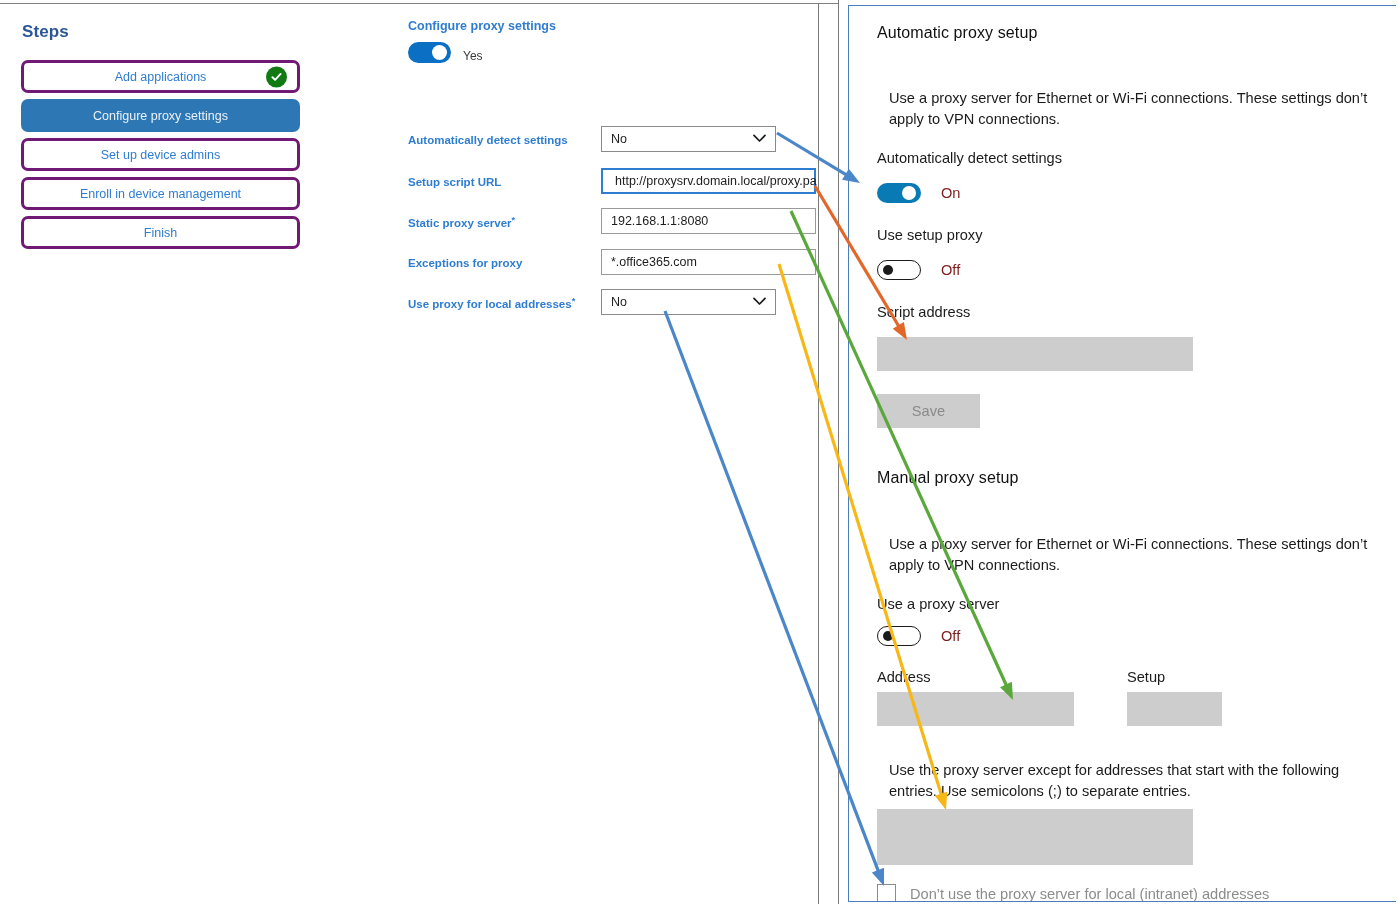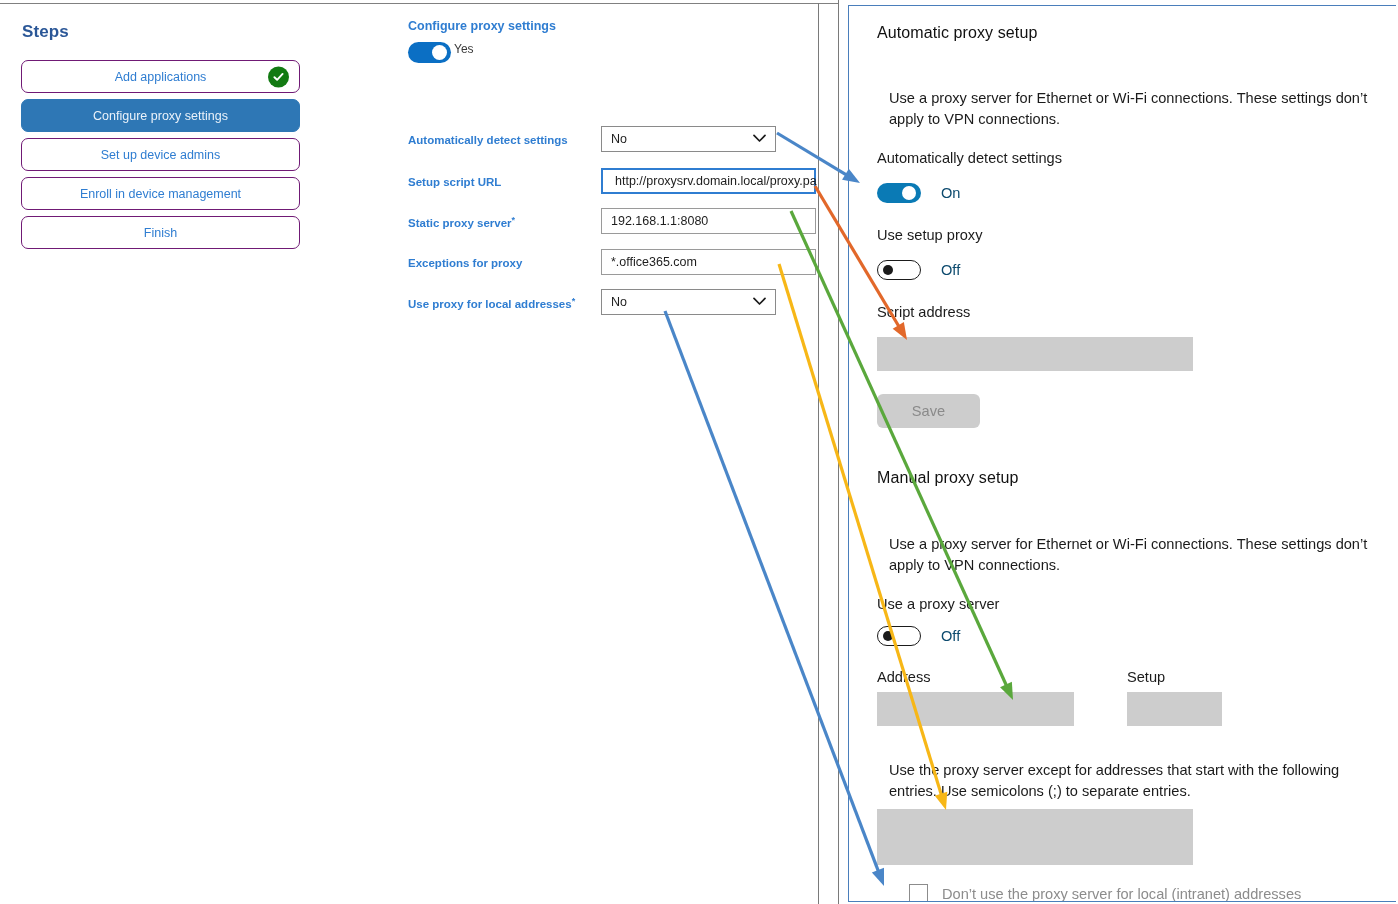--- a/index.html
+++ b/index.html
@@ -57,21 +57,21 @@
     position: absolute;
     left: 21px; top: 44px;
     width: 279px;
   }
   .step-btn {
     position: relative;
     box-sizing: border-box;
     width: 279px;
     height: 33px;
     margin-bottom: 6px;
-    border: 1px solid #701a75;
+    border: 3px solid #701a75;
     border-radius: 7px;
     background: #ffffff;
     color: #2f7dd1;
     font-size: 12.5px;
     display: flex;
     align-items: center;
     justify-content: center;
     cursor: pointer;
     user-select: none;
   }
@@ -104,22 +104,22 @@
     position: absolute;
     left: 78px; top: 19px;
     font-size: 12.5px;
     font-weight: bold;
     color: #2f7dd1;
   }
   .yes-toggle-row {
     position: absolute;
     left: 78px; top: 42px;
     display: flex;
-    align-items: flex-start;
-    gap: 3px;
+    align-items: flex-end;
+    gap: 12px;
   }
   .win-toggle {
     position: relative;
     width: 43px; height: 21px;
     border-radius: 11px;
     background: #0b6fc4;
     cursor: pointer;
     flex: none;
   }
   .win-toggle .knob {
@@ -251,21 +251,21 @@
     border-radius: 50%;
     background: #1b1b1b;
   }
   .toggle-row2 {
     display: flex;
     align-items: center;
     gap: 20px;
   }
   .toggle-state {
     font-size: 14.6px;
-    color: #0c4a6e;
+    color: #7f1d1d;
   }
   .gray-box {
     background: #cdcdcd;
     cursor: text;
   }
   .save-btn {
     width: 103px; height: 34px;
     background: #cdcdcd;
     color: #8a8a8a;
     font-size: 14.6px;
@@ -424,21 +424,21 @@
       <div class="win-toggle-2 off">
         <span class="knob2"></span>
       </div>
       <span class="toggle-state">Off</span>
     </div>
 
     <div class="win-sub wp" style="left:0; top:298px;">Script address</div>
 
     <div class="gray-box wp" style="left:0; top:331px; width:316px; height:34px;"></div>
 
-    <div class="save-btn wp" style="left:0; top:388px;border-radius:6px;">Save</div>
+    <div class="save-btn wp" style="left:0; top:388px;">Save</div>
 
     <h1 class="win-h1 wp" style="left:0; top:463px;">Manual proxy setup</h1>
 
     <p class="win-body wp" style="left:0; top:516px;">Use a proxy server for Ethernet or Wi-Fi connections. These settings don’t apply to VPN connections.</p>
 
     <div class="win-sub wp" style="left:0; top:590px;">Use a proxy server</div>
 
     <div class="toggle-row2 wp" style="left:0; top:620px;">
       <div class="win-toggle-2 off">
         <span class="knob2"></span>
@@ -449,21 +449,21 @@
     <div class="win-sub wp" style="left:0; top:663px;">Address</div>
     <div class="gray-box wp" style="left:0; top:686px; width:197px; height:34px;"></div>
 
     <div class="win-sub wp" style="left:250px; top:663px;">Setup</div>
     <div class="gray-box wp" style="left:250px; top:686px; width:95px; height:34px;"></div>
 
     <p class="win-body wp" style="left:0; top:742px;">Use the proxy server except for addresses that start with the following entries. Use semicolons (;) to separate entries.</p>
 
     <div class="gray-box wp" style="left:0; top:803px; width:316px; height:56px;"></div>
 
-    <div class="cb-row wp" style="left:0; top:878px;margin-left:32px;">
+    <div class="cb-row wp" style="left:0; top:878px;">
       <span class="cb-box"></span>
       <span class="cb-label">Don’t use the proxy server for local (intranet) addresses</span>
     </div>
 
   </div>
 </div>
 
 <svg id="arrow-layer" viewBox="0 0 1398 904" xmlns="http://www.w3.org/2000/svg">
     <line x1="777" y1="133" x2="848.0078663906002" y2="175.77582312686755" stroke="#4a86c8" stroke-width="3.2" stroke-linecap="butt"></line>
     <polygon points="860,183 842.0840413546315,179.79556154413197 848.7922055939688,168.66000890683208" fill="#4a86c8"></polygon>

